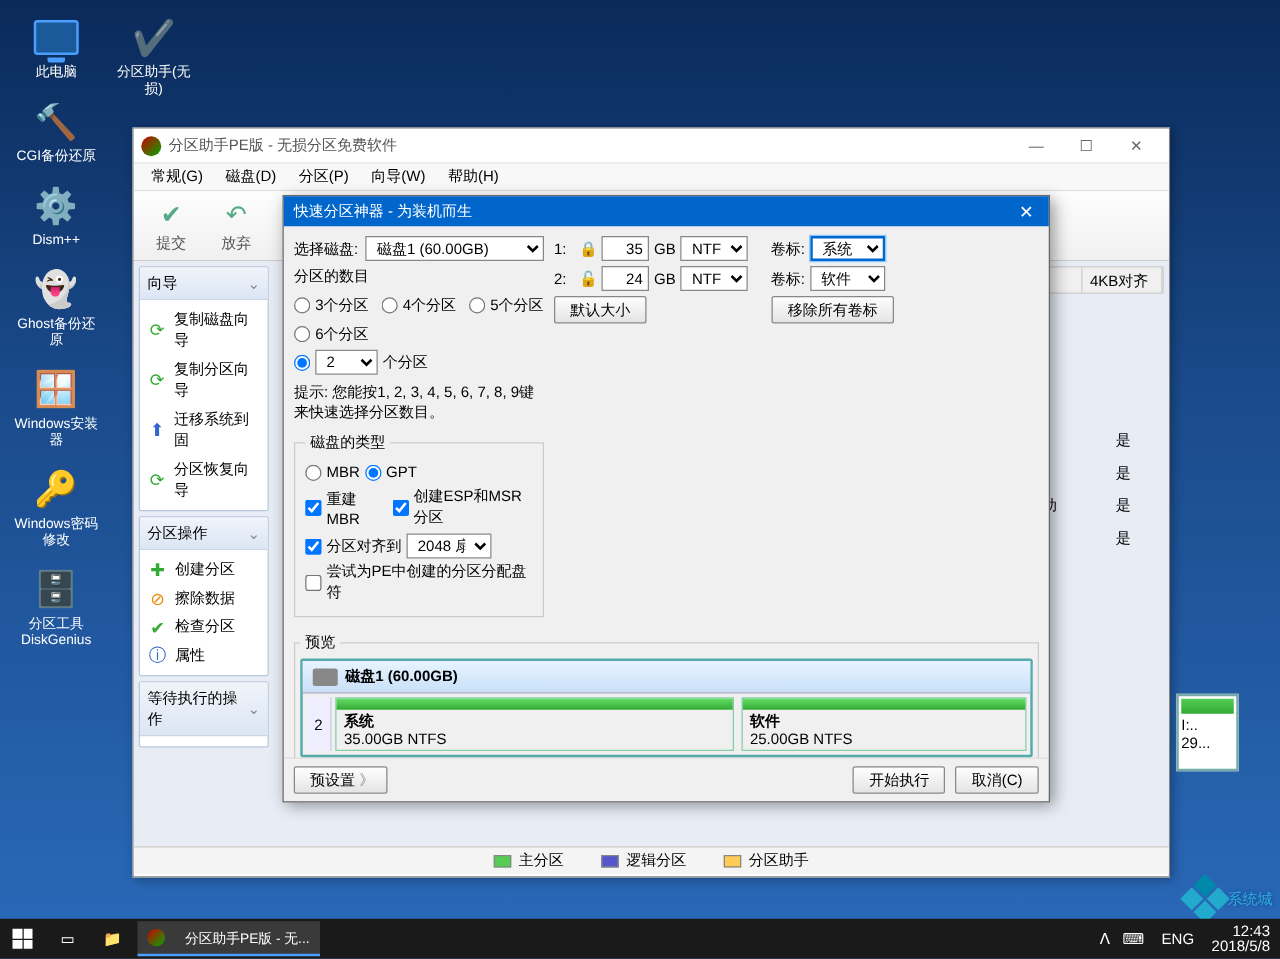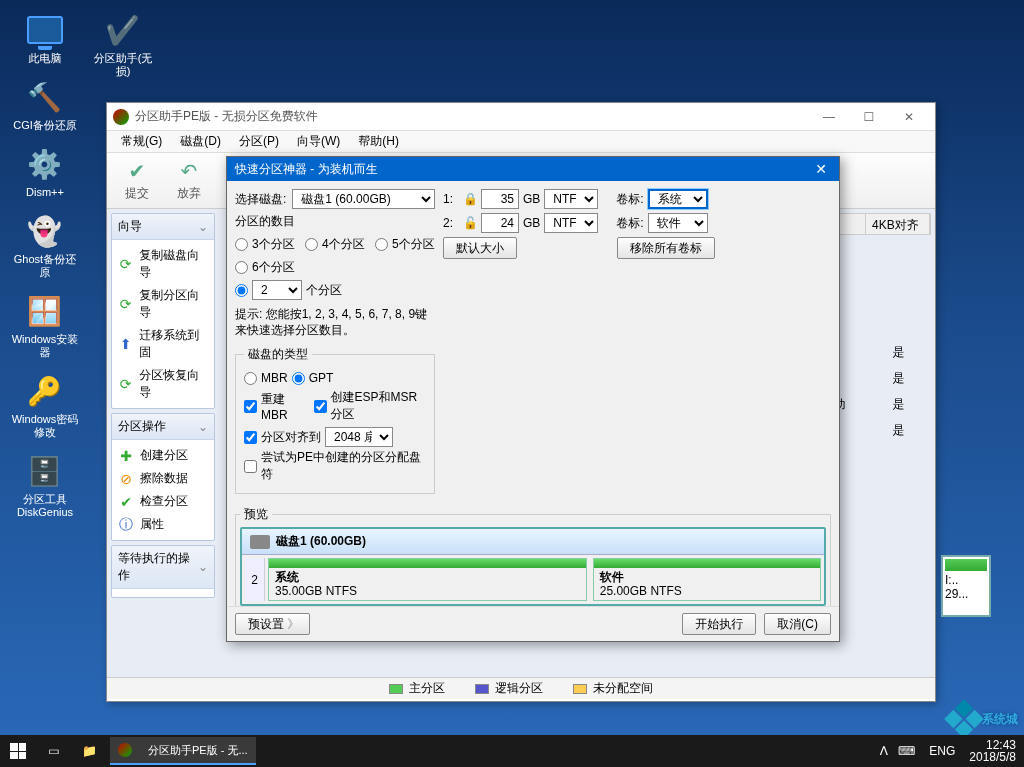--- a/index.html
+++ b/index.html
@@ -97,21 +97,21 @@
 .disk-hd .dico{width:20px;height:14px;background:#888;border-radius:2px}
 .parts{display:flex;height:50px;border-top:1px solid #aac}
 .part-box{border:1px solid #8ca;margin:3px;display:flex;flex-direction:column}
 .part-box .pbar{height:12px;background:linear-gradient(#6d6,#3a3)}
 .part-box .pinfo{padding:2px 6px;line-height:14px}
 .part-num{width:20px;display:flex;align-items:center;justify-content:center;background:#eef;border-right:1px solid #ccd;margin:3px 0 3px 3px}
 .dlg-footer{display:flex;gap:8px;padding:6px 8px;border-top:1px solid #ddd;align-items:center}
 .dlg-footer .spacer{flex:1}
 .chev{color:#888;letter-spacing:-2px}
 
-.watermark{position:absolute;right:6px;bottom:34px;color:#3ad;font-size:20px;font-weight:bold;display:flex;align-items:center;gap:4px;text-shadow:0 0 4px #048}
+.watermark{position:absolute;right:6px;bottom:34px;color:#3ad;font-size:20px;font-weight:normal;display:flex;align-items:center;gap:4px;text-shadow:0 0 4px #048}
 .watermark .logo{width:28px;height:28px;transform:rotate(45deg);display:grid;grid-template-columns:1fr 1fr;grid-template-rows:1fr 1fr;gap:2px}
 .watermark .logo div{background:#2ac}
 .watermark .logo div:nth-child(1){background:#08a}
 </style>
 </head>
 <body>
 
 <div class="desktop">
   <div class="desktop-icons">
       <div class="desktop-icon">
@@ -274,21 +274,21 @@
         <div class="legend-item">
           <div class="chip green"></div>
           <span>主分区</span>
         </div>
         <div class="legend-item">
           <div class="chip blue2"></div>
           <span>逻辑分区</span>
         </div>
         <div class="legend-item">
           <div class="chip yellow"></div>
-          <span>未分配空间</span>
+          <span>分区助手</span>
         </div>
         <div style="flex: 1 1 0%;"></div>
       </div>
   </div>
 
   <div class="dialog">
     <div class="dlg-title">
       <span>快速分区神器 - 为装机而生</span>
       <div class="dlg-close">✕</div>
     </div>

